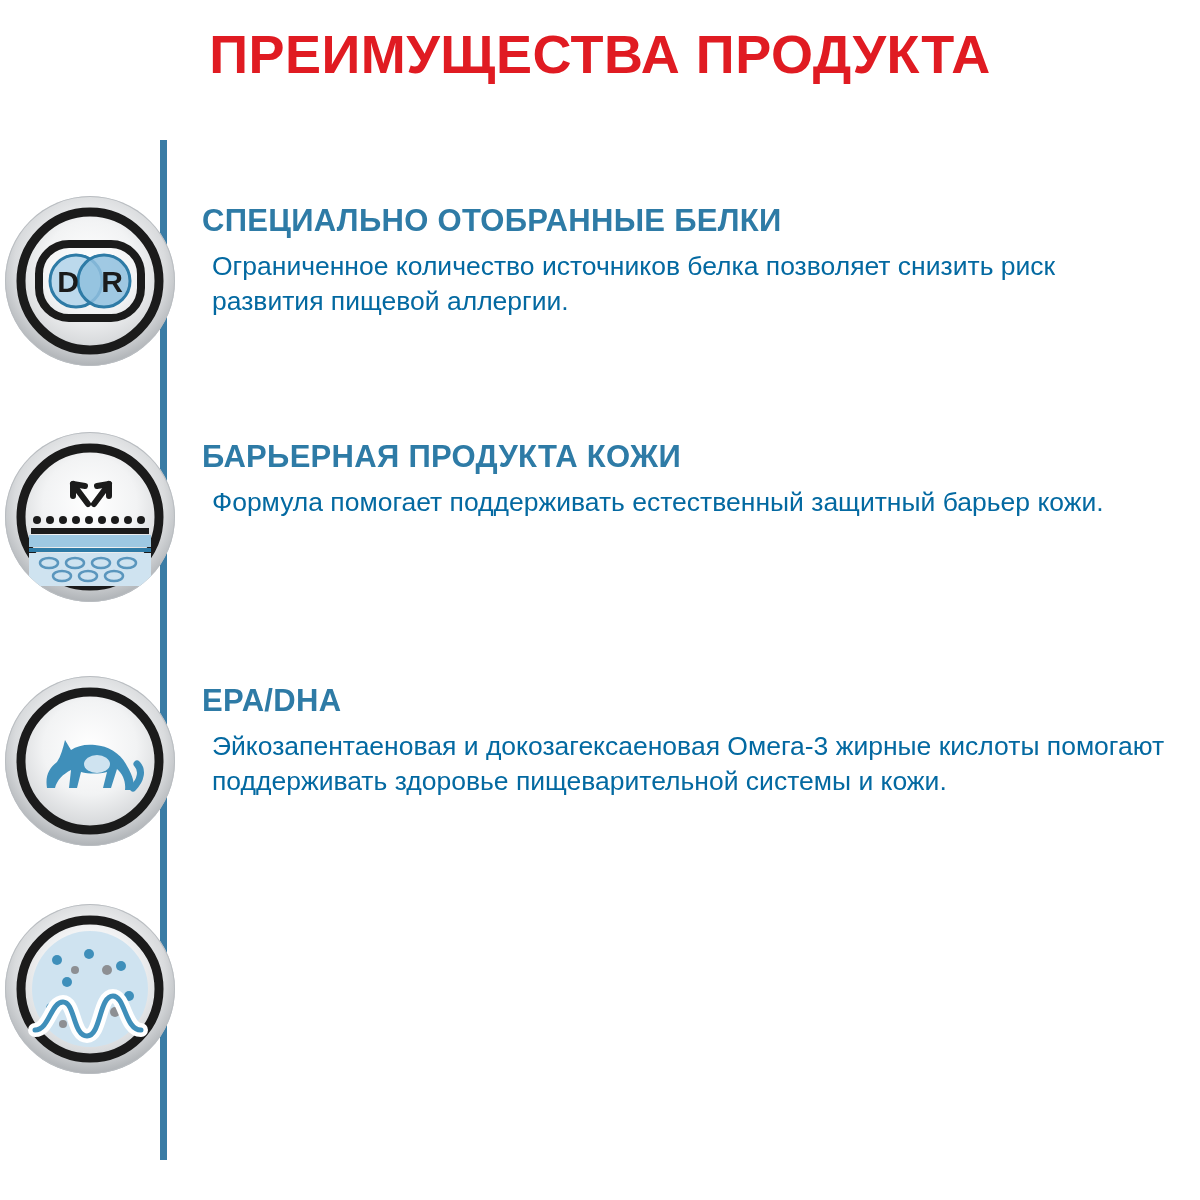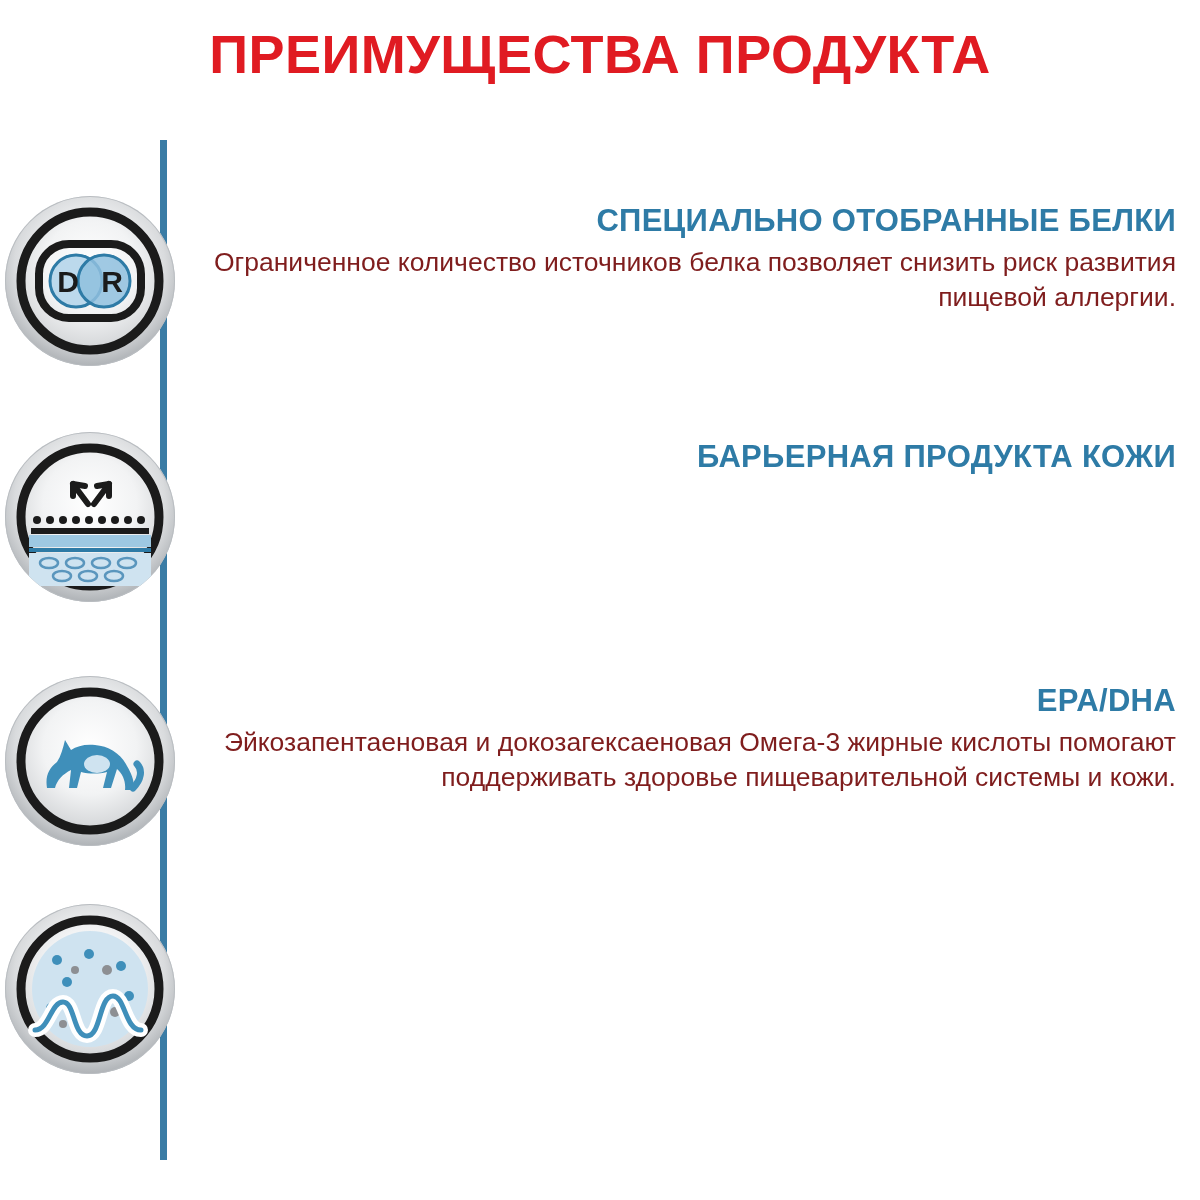--- a/index.html
+++ b/index.html
@@ -84,38 +84,37 @@
     justify-content: center;
     overflow: hidden;
   }
   .coin svg { display: block; }
 
   .text-col {
     flex: 1 1 auto;
     padding-left: 22px;
     padding-right: 24px;
     padding-top: 14px;
-    text-align: right;
   }
 
   .b-title {
     font-size: 31px;
     font-weight: bold;
     color: #2e7ba6;
     letter-spacing: 0.3px;
     margin: 0 0 6px 0;
     line-height: 1.12;
     font-family: "Liberation Sans", sans-serif;
   }
 
   .b-desc {
     font-size: 26.5px;
-    color: #7f1d1d;
+    color: #0369a1;
     line-height: 1.33;
-    margin: 0;
+    margin: 10px;
     font-family: "Liberation Sans", sans-serif;
   }
 
   
   .row-1 { margin-bottom: 60px; }
   .row-2 { margin-bottom: 68px; }
   .row-3 { margin-bottom: 52px; }
 </style>
 </head>
 <body>
@@ -186,20 +185,21 @@
               <ellipse cx="122" cy="131" rx="9" ry="5"></ellipse>
               <ellipse cx="57" cy="144" rx="9" ry="5"></ellipse>
               <ellipse cx="83" cy="144" rx="9" ry="5"></ellipse>
               <ellipse cx="109" cy="144" rx="9" ry="5"></ellipse>
             </g>
           </svg>
         </div>
       </div>
       <div class="text-col">
         <h2 class="b-title">БАРЬЕРНАЯ ПРОДУКТА КОЖИ</h2>
+        <p class="b-desc">Формула помогает поддерживать естественный защитный барьер кожи.</p>
       </div>
     </div>
 
     <div class="benefit row-3">
       <div class="icon-wrap">
         <div class="coin">
           <svg width="170" height="170" viewBox="0 0 170 170" aria-hidden="true">
             <path d="M85 16 a69 69 0 0 1 0 138" fill="none" stroke="#1b1b1b" stroke-width="9"></path>
             <path d="M85 154 a69 69 0 0 1 0 -138" fill="none" stroke="#1b1b1b" stroke-width="9"></path>
 

